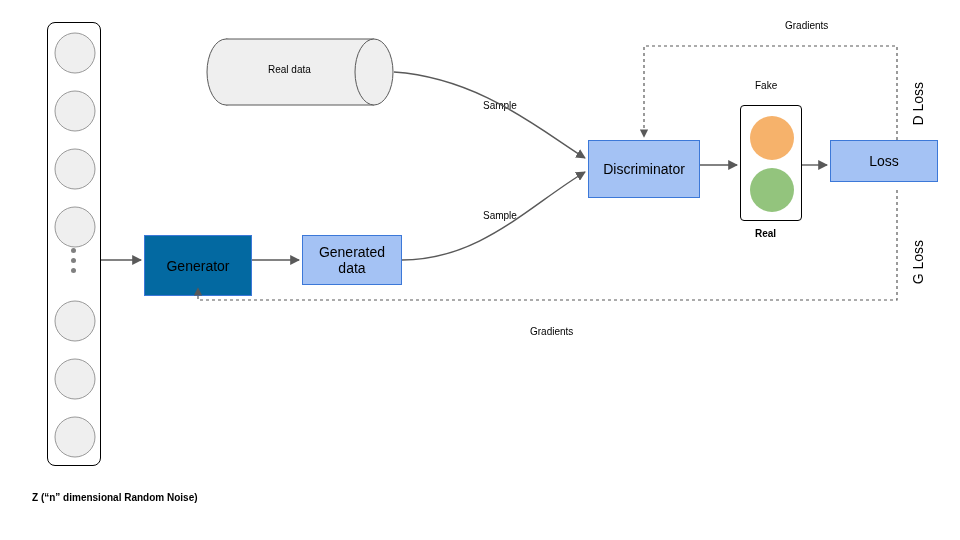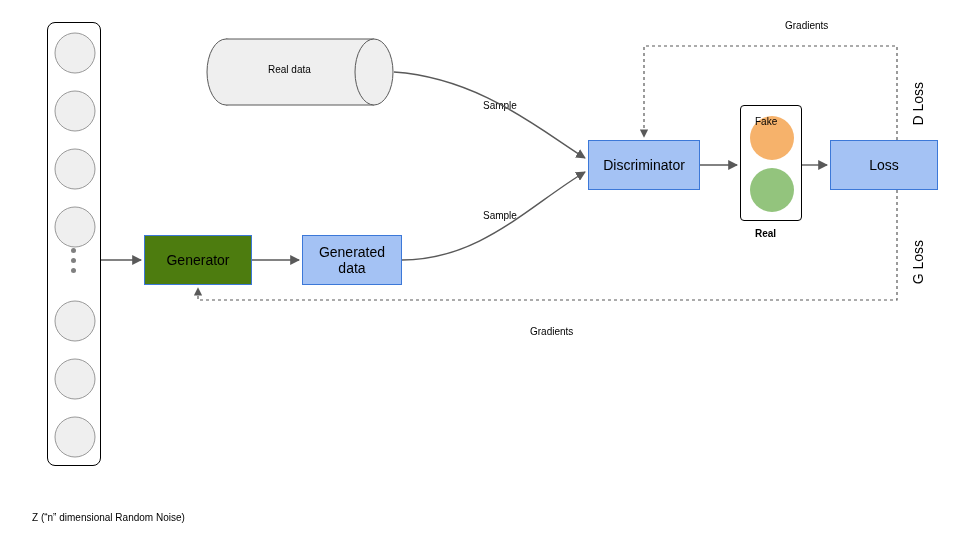--- a/index.html
+++ b/index.html
@@ -63,57 +63,57 @@
       <circle cx="27" cy="204" r="20" fill="#efefef" stroke="#999999"></circle>
       <circle cx="27" cy="298" r="20" fill="#efefef" stroke="#999999"></circle>
       <circle cx="27" cy="356" r="20" fill="#efefef" stroke="#999999"></circle>
       <circle cx="27" cy="414" r="20" fill="#efefef" stroke="#999999"></circle>
     </svg>
   </div>
   <span class="dot" style="left:71px; top:258px; width:5px; height:5px;"></span>
   <span class="dot" style="left:71px; top:248px; width:5px; height:5px;"></span>
   <span class="dot" style="left:71px; top:268px; width:5px; height:5px;"></span>
 
-  <div class="label" style="left:32px; top:512px;">Z (“n” dimensional Random Noise)</div>
+  <div class="label" style="left:32px; top:492px;font-weight:bold;">Z (“n” dimensional Random Noise)</div>
 
   <div style="position:absolute; left:206px; top:38px; width:188px; height:80px;">
     <svg width="188" height="68" viewBox="0 0 188 68">
       <ellipse cx="20" cy="34" rx="19" ry="33" fill="#efefef" stroke="#595959"></ellipse>
       <rect x="20" y="1" width="148" height="66" fill="#efefef"></rect>
       <line x1="20" y1="1" x2="168" y2="1" stroke="#595959"></line>
       <line x1="20" y1="67" x2="168" y2="67" stroke="#595959"></line>
       <ellipse cx="168" cy="34" rx="19" ry="33" fill="#efefef" stroke="#595959"></ellipse>
     </svg>
     <div class="label" style="left:62px; top:26px;">Real data</div>
   </div>
 
-  <div class="bluebox" style="left:144px; top:235px; width:108px; height:50px; background:#4d7c0f; border:1px solid #3c78d8;">
+  <div class="bluebox" style="left:144px; top:235px; width:108px; height:61px; background:#0369a1; border:1px solid #3c78d8;">
     <span>Generator</span>
   </div>
 
   <div class="bluebox" style="left:302px; top:235px; width:100px; height:50px; background:#a4c2f4; border:1px solid #3c78d8; white-space:pre-line;text-align:center;">
     <span>Generated
 data</span>
   </div>
 
-  <div class="bluebox" style="left:588px; top:140px; width:112px; height:50px; background:#a4c2f4; border:1px solid #3c78d8;">
+  <div class="bluebox" style="left:588px; top:140px; width:112px; height:58px; background:#a4c2f4; border:1px solid #3c78d8;">
     <span>Discriminator</span>
   </div>
 
-  <div class="bluebox" style="left:830px; top:140px; width:108px; height:50px; background:#a4c2f4; border:1px solid #3c78d8;">
+  <div class="bluebox" style="left:830px; top:140px; width:108px; height:42px; background:#a4c2f4; border:1px solid #3c78d8;">
     <span>Loss</span>
   </div>
 
   <div class="box" style="left:740px; top:105px; width:62px; height:116px; border-radius:4px;">
     <svg width="62" height="116">
       <circle cx="31" cy="32" r="22" fill="#f6b26b"></circle>
       <circle cx="31" cy="84" r="22" fill="#93c47d"></circle>
     </svg>
   </div>
-  <div class="label" style="left:755px; top:80px;margin-top:36px;">Fake</div>
+  <div class="label" style="left:755px; top:80px;">Fake</div>
   <div class="label" style="left:755px; top:228px;font-weight:bold;">Real</div>
 
   <div class="label" style="left:483px; top:100px;">Sample</div>
   <div class="label" style="left:483px; top:210px;">Sample</div>
 
   <div class="label" style="left:785px; top:20px;">Gradients</div>
   <div class="label" style="left:530px; top:326px;">Gradients</div>
 
   <div class="vtext" style="left:910px; top:82px;">D Loss</div>
   <div class="vtext" style="left:910px; top:240px;">G Loss</div>

